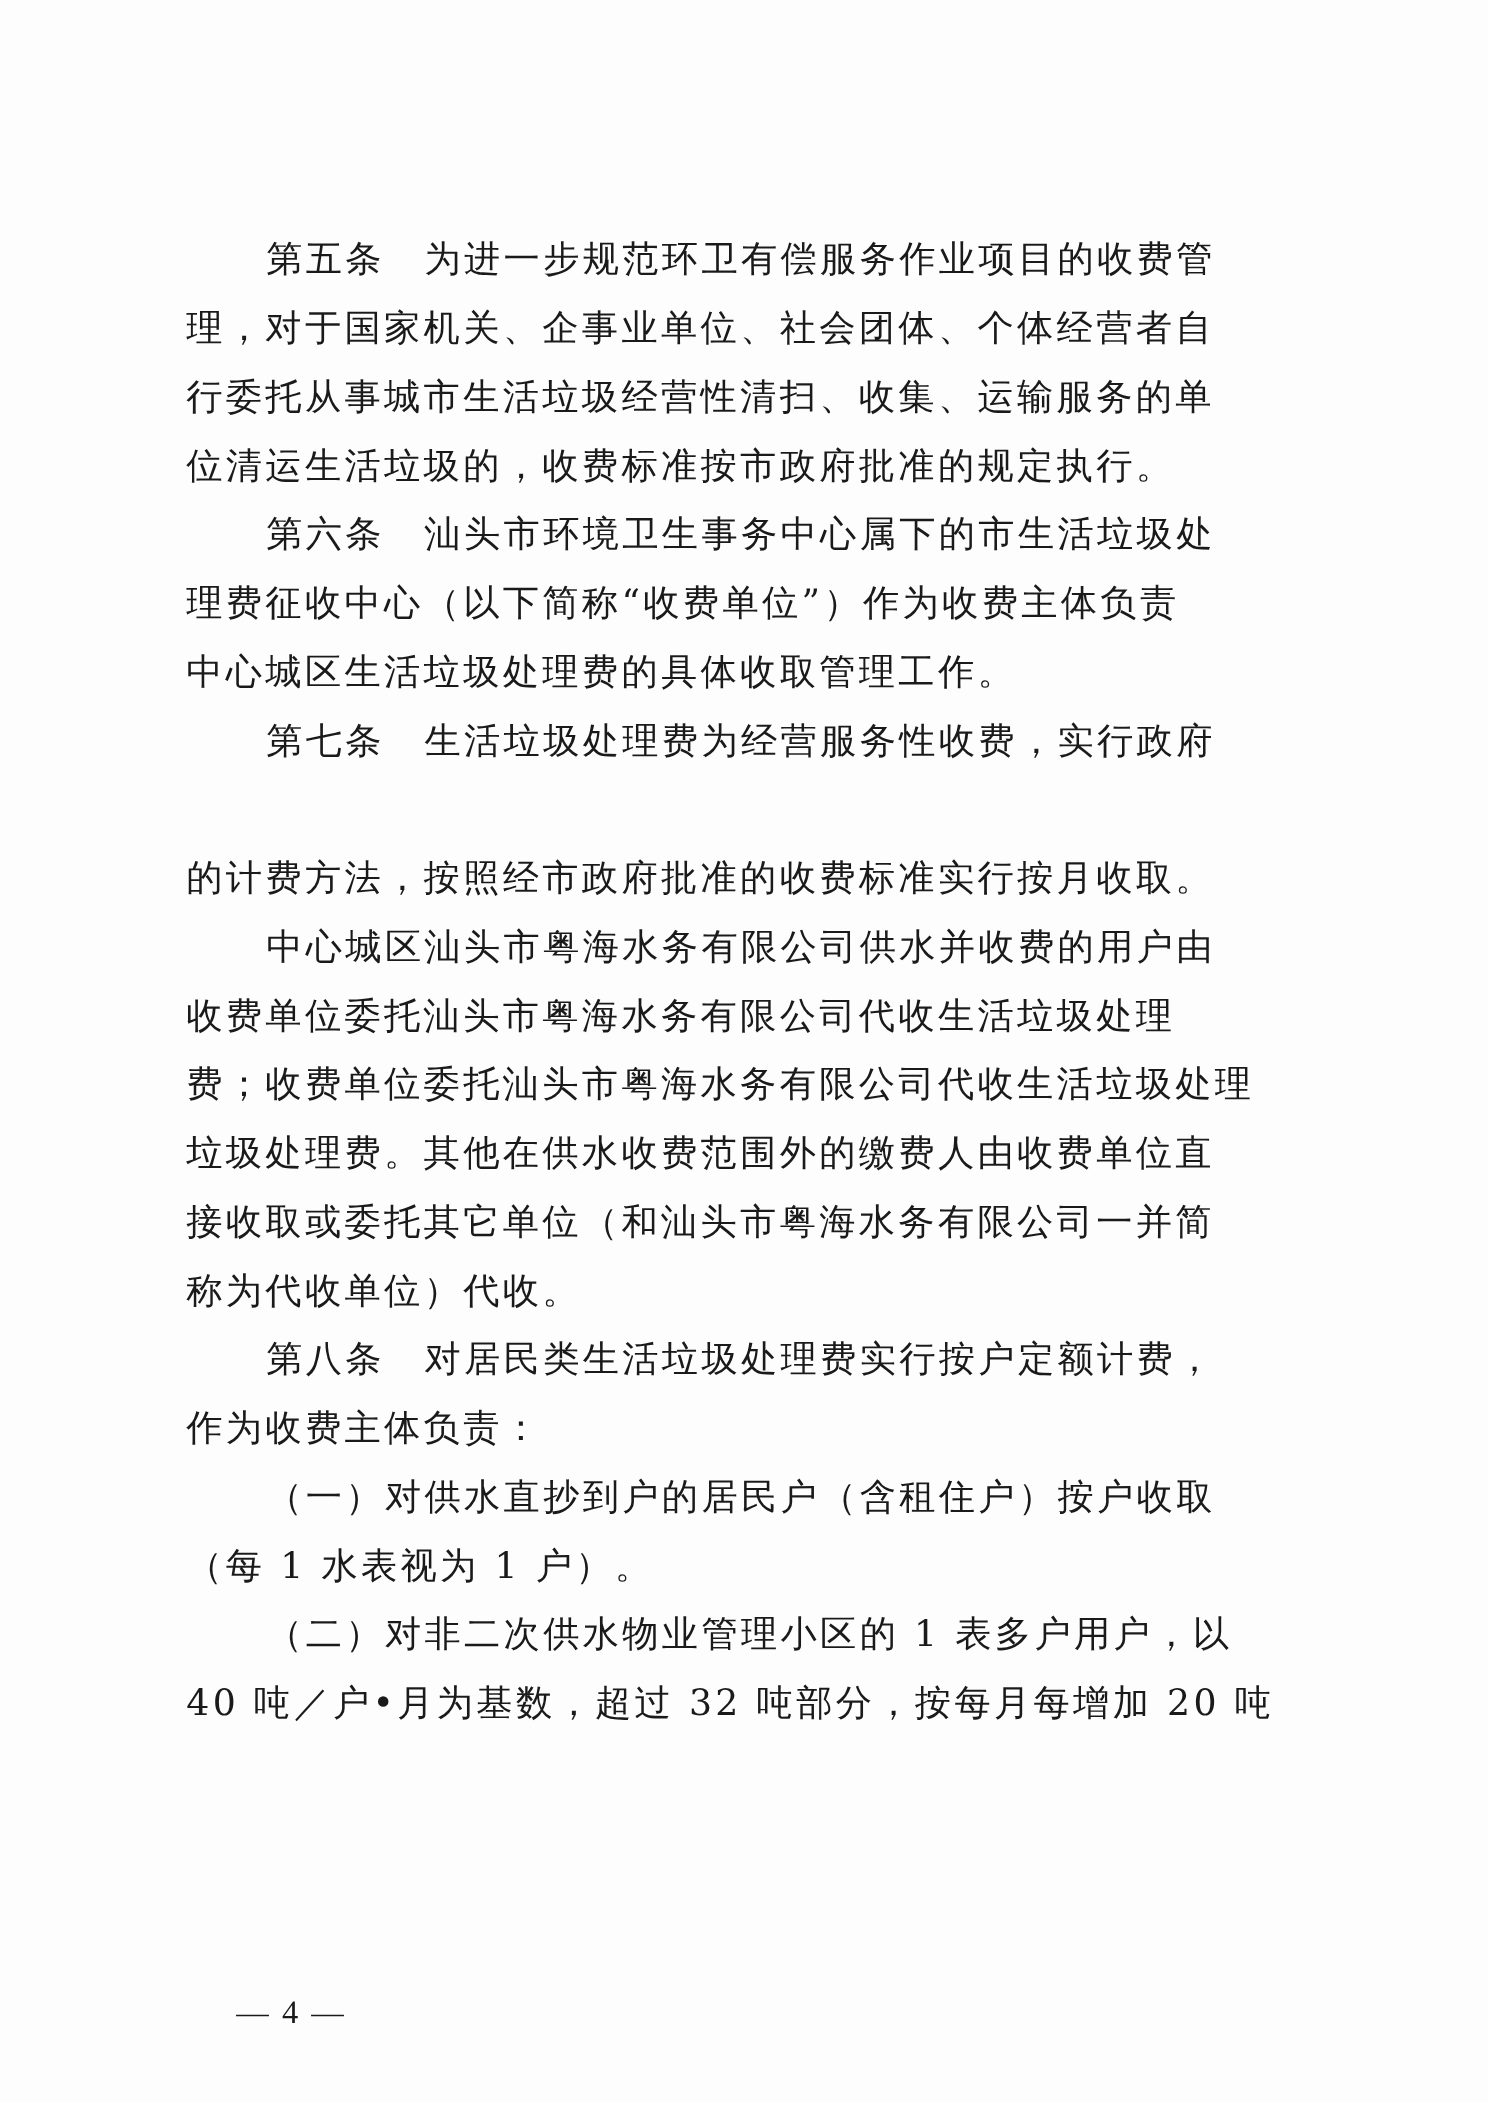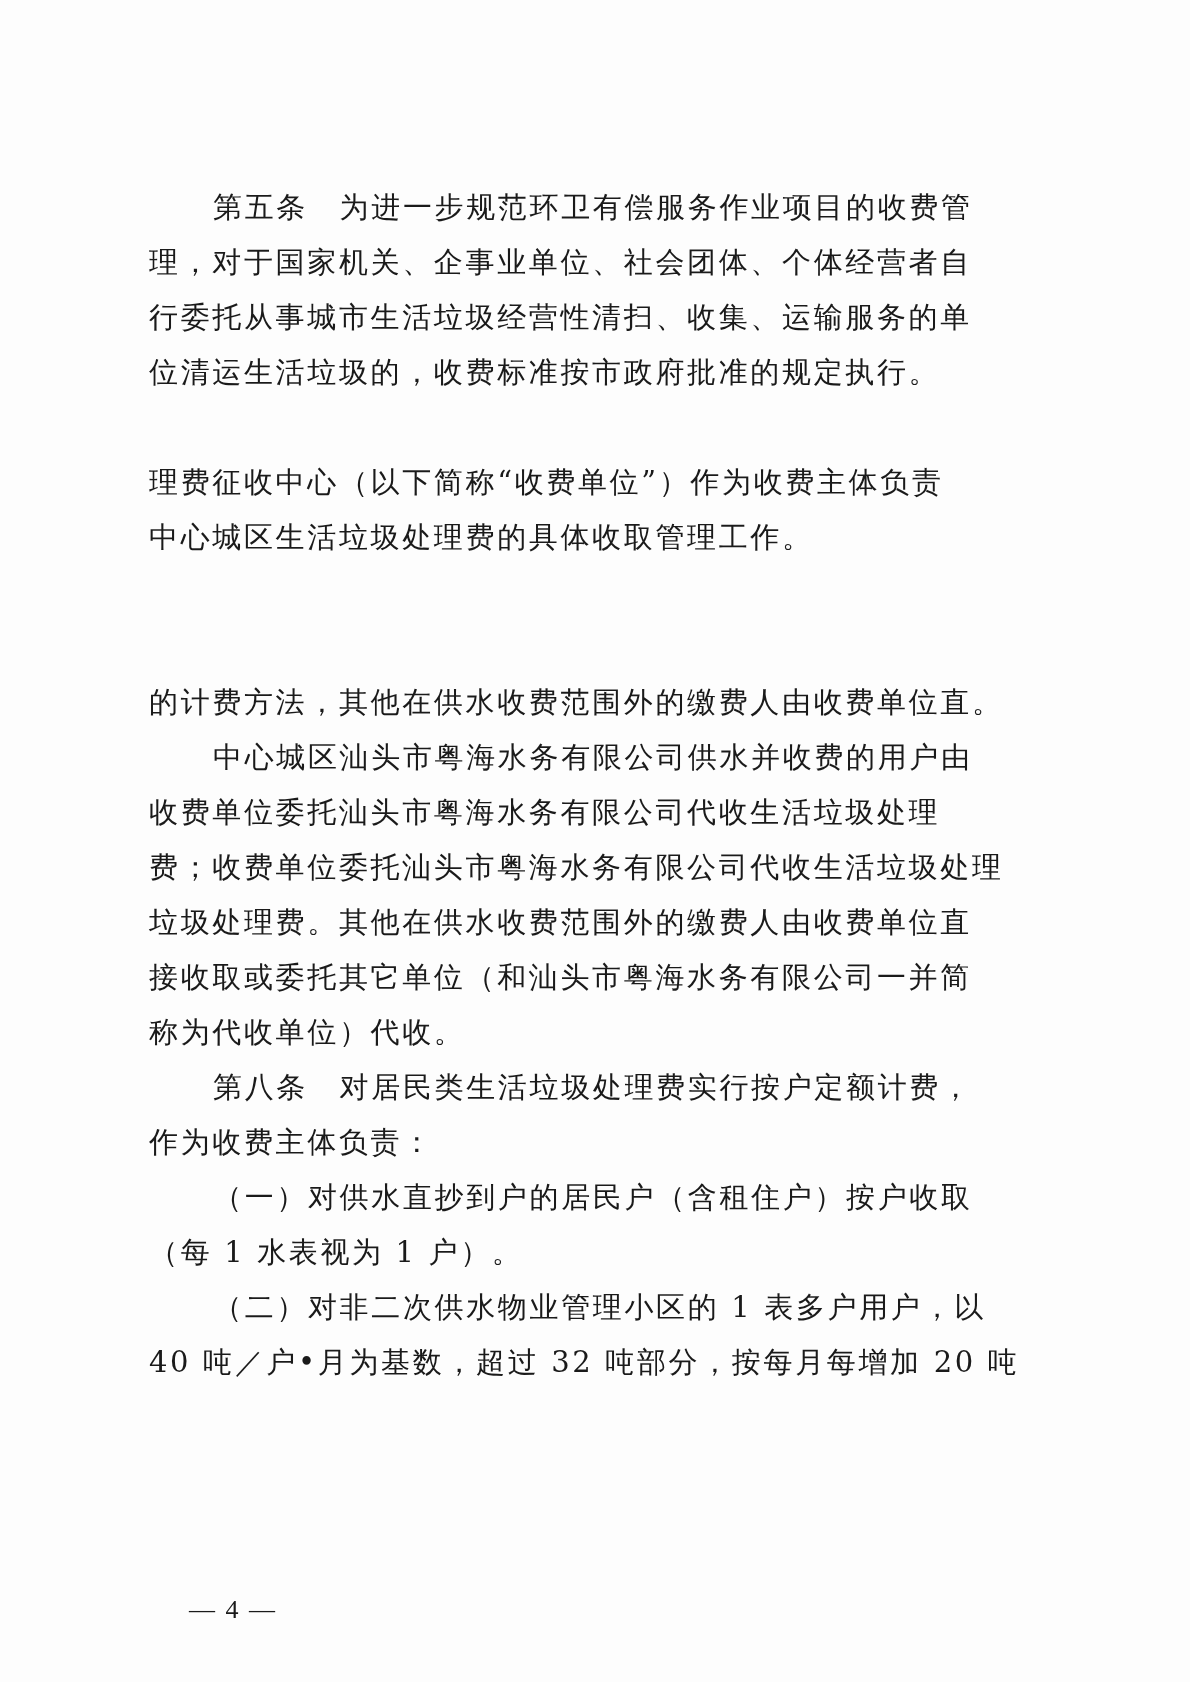--- a/index.html
+++ b/index.html
@@ -19,23 +19,25 @@
   }
 </style>
 </head>
 <body>
 
 <div class="page">
   <div class="line indent" style="top:187px">第五条　为进一步规范环卫有偿服务作业项目的收费管</div>
   <div class="line" style="top:242px">理，对于国家机关、企事业单位、社会团体、个体经营者自</div>
   <div class="line" style="top:297px">行委托从事城市生活垃圾经营性清扫、收集、运输服务的单</div>
   <div class="line" style="top:352px">位清运生活垃圾的，收费标准按市政府批准的规定执行。</div>
+  <div class="line indent" style="top:407px">第六条　汕头市环境卫生事务中心属下的市生活垃圾处</div>
   <div class="line" style="top:462px">理费征收中心（以下简称“收费单位”）作为收费主体负责</div>
   <div class="line" style="top:517px">中心城区生活垃圾处理费的具体收取管理工作。</div>
-  <div class="line" style="top:682px">的计费方法，其他在供水收费范围外的缴费人由收费单位直。</div>
+  <div class="line indent" style="top:572px">第七条　生活垃圾处理费为经营服务性收费，实行政府</div>
+  <div class="line" style="top:682px">的计费方法，按照经市政府批准的收费标准实行按月收取。</div>
   <div class="line indent" style="top:737px">中心城区汕头市粤海水务有限公司供水并收费的用户由</div>
   <div class="line" style="top:792px">收费单位委托汕头市粤海水务有限公司代收生活垃圾处理</div>
   <div class="line" style="top:847px">费；收费单位委托汕头市粤海水务有限公司代收生活垃圾处理</div>
   <div class="line" style="top:902px">垃圾处理费。其他在供水收费范围外的缴费人由收费单位直</div>
   <div class="line" style="top:957px">接收取或委托其它单位（和汕头市粤海水务有限公司一并简</div>
   <div class="line" style="top:1012px">称为代收单位）代收。</div>
   <div class="line indent" style="top:1067px">第八条　对居民类生活垃圾处理费实行按户定额计费，</div>
   <div class="line" style="top:1122px">作为收费主体负责：</div>
   <div class="line indent" style="top:1177px">（一）对供水直抄到户的居民户（含租住户）按户收取</div>
   <div class="line" style="top:1232px">（每 1 水表视为 1 户）。</div>

